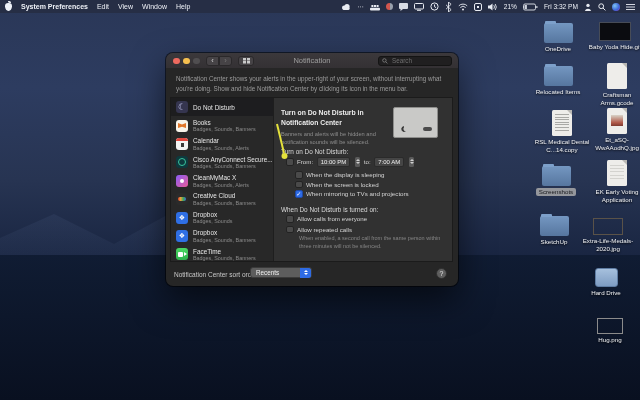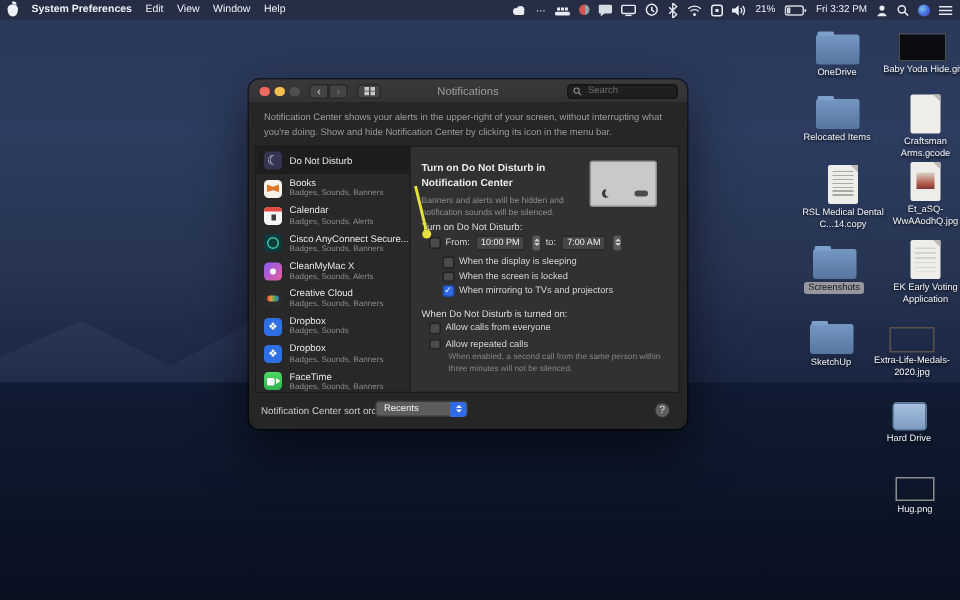--- a/index.html
+++ b/index.html
@@ -306,21 +306,21 @@
   <div class="win">
     <div class="titlebar">
       <span class="tl r"></span>
       <span class="tl y"></span>
       <span class="tl g"></span>
       <span class="navbtn back">‹</span>
       <span class="navbtn fwd">›</span>
       <span class="gridbtn">
           <span class="gridglyph"></span>
         </span>
-      <span class="wtitle">Notifications</span>
+      <span class="wtitle">Notification</span>
       <span class="search">
         <svg width="6" height="6" viewBox="0 0 8 8">
             <circle cx="3.2" cy="3.2" r="2.3" fill="none" stroke="#8a8a8a"></circle>
             <path d="M5 5l2.2 2.2" stroke="#8a8a8a"></path>
           </svg>
         <input type="text" readonly="" placeholder="Search" style="">
       </span>
     </div>
 
     <div class="desc">Notification Center shows your alerts in the upper-right of your screen, without interrupting what you're doing. Show and hide Notification Center by clicking its icon in the menu bar.</div>

